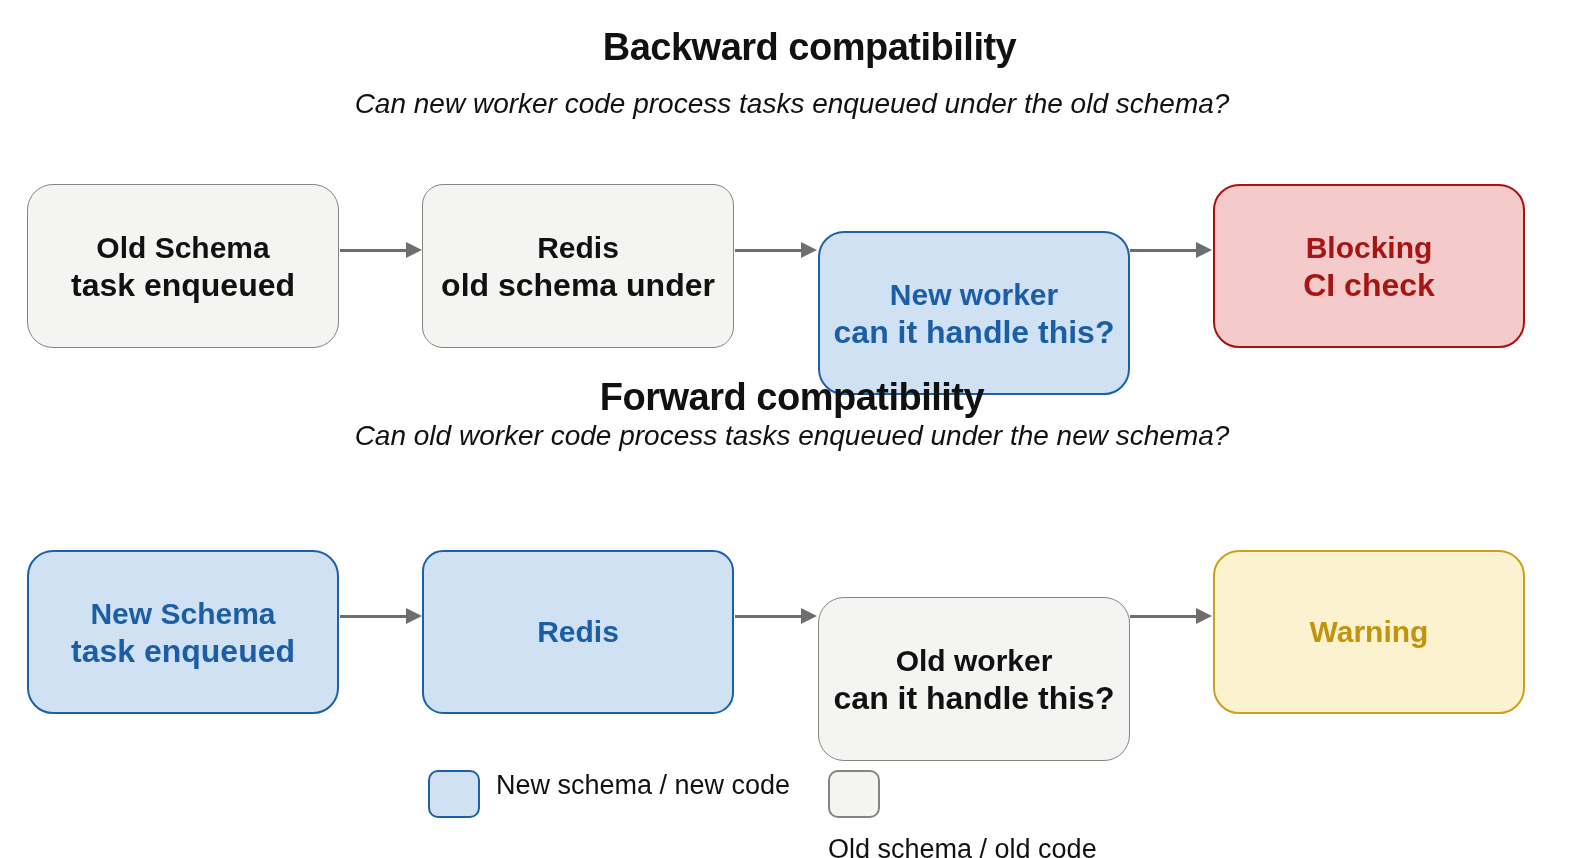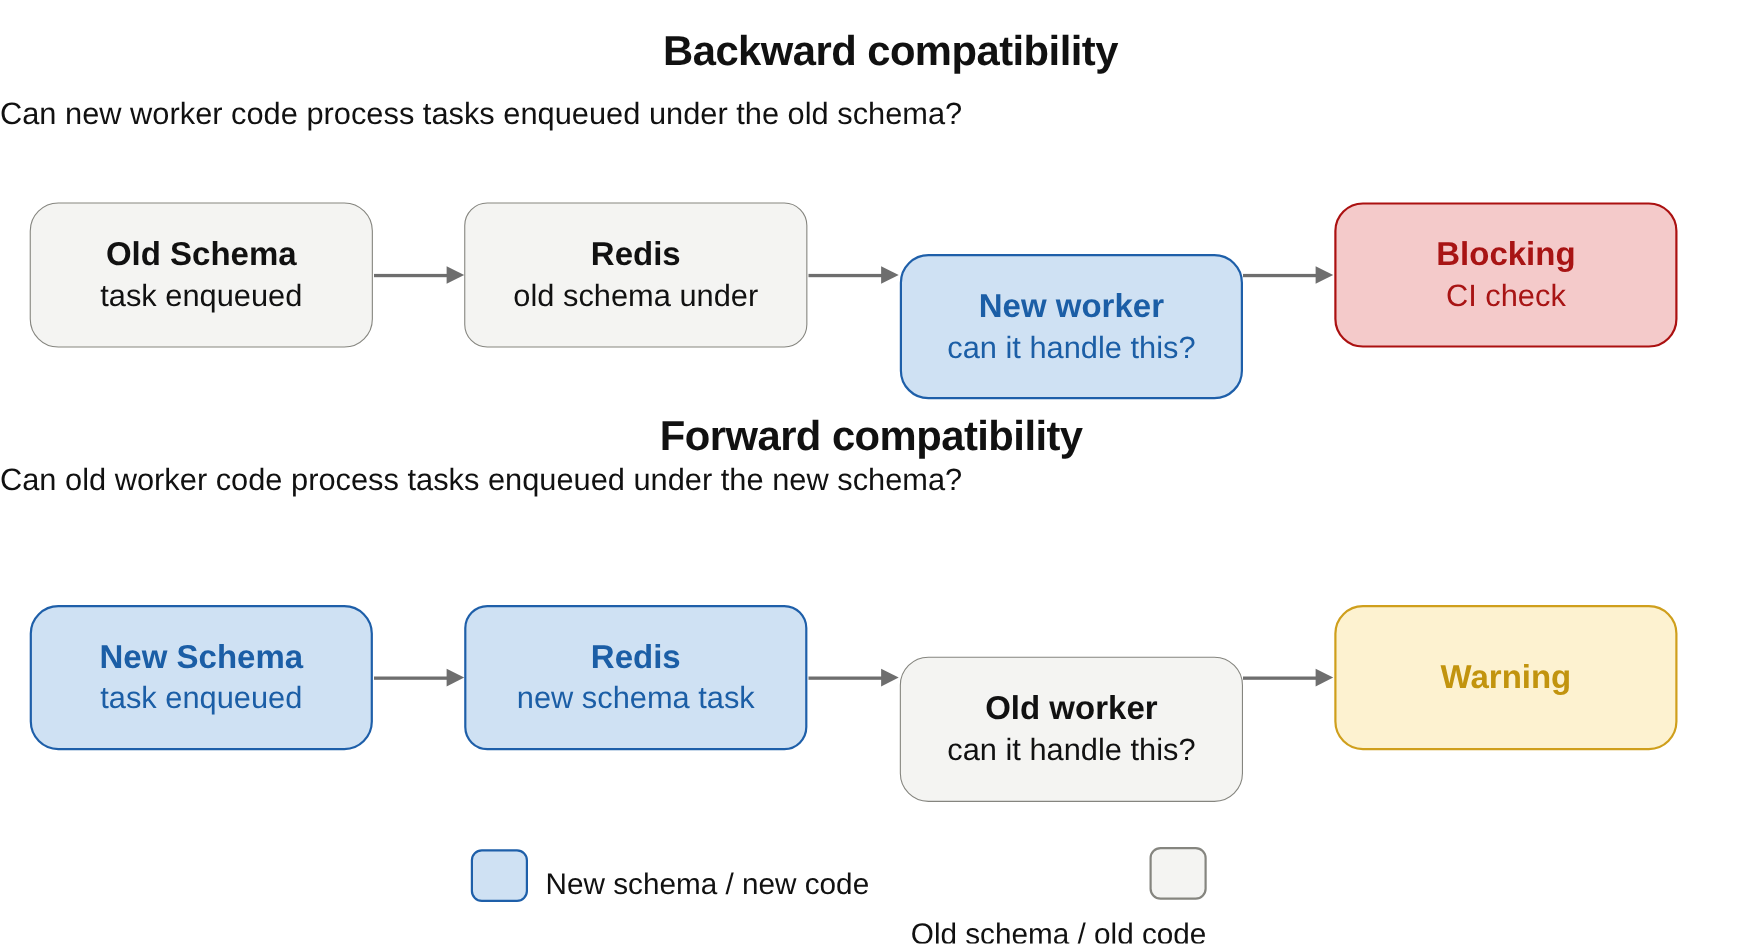--- a/index.html
+++ b/index.html
@@ -20,38 +20,40 @@
     left: 0; width: 1584px;
     text-align: center;
     font-size: 38px;
     font-weight: 700;
     letter-spacing: -0.5px;
     color: var(--text, #111);
   }
   .section-subtitle {
     position: absolute;
     left: 0; width: 1584px;
+    text-align: center;
     font-size: 28px;
     font-weight: 400;
     color: var(--text, #111);
+    font-style: italic;
   }
   .flow-box {
     position: absolute;
     width: 312px;
-    height: 132px;
+    height: 164px;
     border-radius: 26px;
     border: 2px solid;
     display: flex;
     flex-direction: column;
     justify-content: center;
     align-items: center;
     text-align: center;
   }
   .box-title   { font-size: 30px; font-weight: 700; line-height: 38px; }
-  .box-subtitle{ font-size: 28px; font-weight: 400; line-height: 36px; }
+  .box-subtitle{ font-size: 32px; font-weight: 700; line-height: 36px; }
   .box-subtitle:empty { display: none; }
 
   .box--old {
     background: var(--old-fill, #f4f4f2);
     border-color: var(--old-border, #85857f);
     border-width: 1.5px;
     color: var(--old-text, #111);
   }
   .box--new {
     background: var(--new-fill, #cfe1f3);
@@ -89,21 +91,21 @@
     border-left: 16px solid var(--arrow, #6e6e6e);
     border-top: 8px solid transparent;
     border-bottom: 8px solid transparent;
   }
 
   .legend-item {
     position: absolute;
     top: 770px;
     height: 50px;
     display: flex;
-    align-items: flex-end;
+    align-items: flex-start;
     gap: 16px;
   }
   .legend-swatch {
     width: 52px;
     height: 48px;
     border-radius: 10px;
     border: 2px solid;
     flex: 0 0 auto;
   }
   .swatch--new {
@@ -173,21 +175,20 @@
   <div class="section-subtitle s2">Can old worker code process tasks enqueued under the new schema?</div>
 
   <div class="row2">
     <div class="flow-box box--new c1">
       <div class="box-title">New Schema</div>
       <div class="box-subtitle">task enqueued</div>
     </div>
     <div class="arrow a1"></div>
     <div class="flow-box box--new c2">
       <div class="box-title">Redis</div>
-      <div class="box-subtitle">new schema task</div>
     </div>
     <div class="arrow a2"></div>
     <div class="flow-box box--old c3">
       <div class="box-title">Old worker</div>
       <div class="box-subtitle">can it handle this?</div>
     </div>
     <div class="arrow a3"></div>
     <div class="flow-box box--warning c4">
       <div class="box-title">Warning</div>
 

